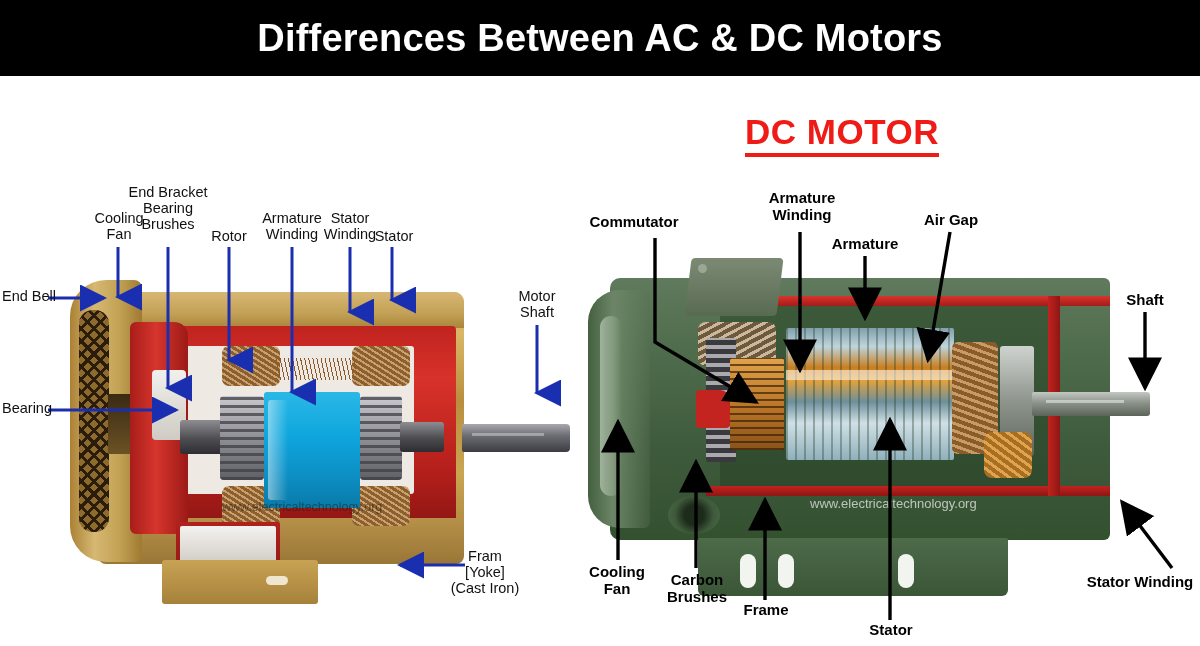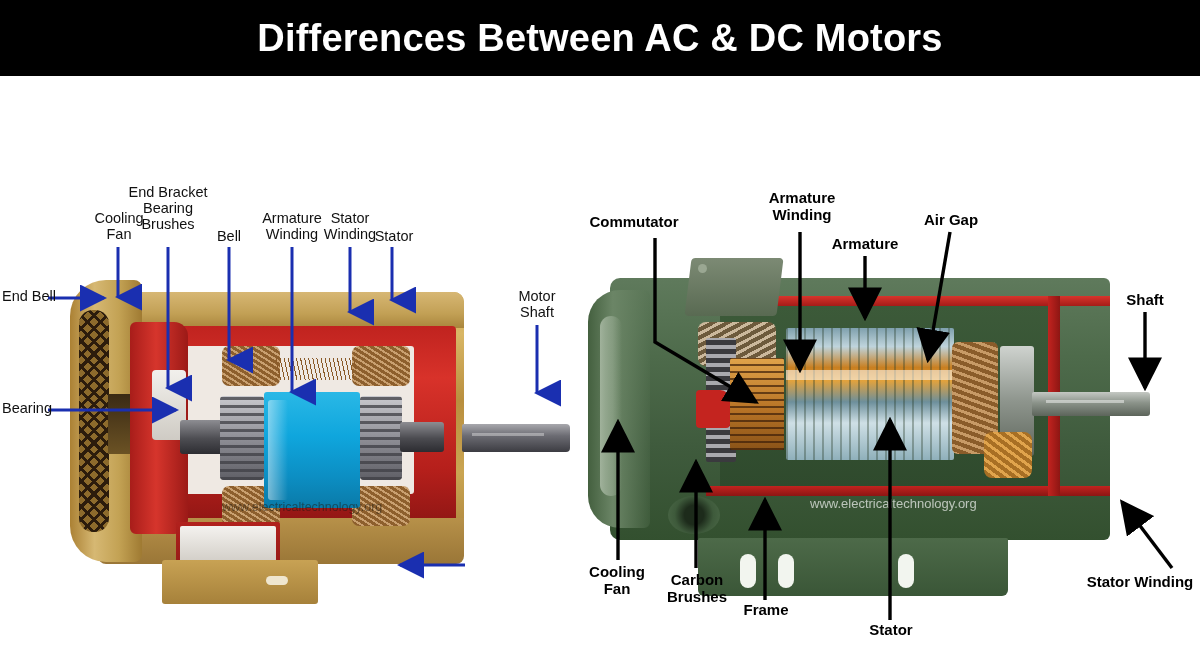--- a/index.html
+++ b/index.html
@@ -322,20 +322,21 @@
 
   <div class="banner">
     <div class="banner-title">Differences Between AC &amp; DC Motors</div>
   </div>
 
   <div class="section-head" id="ac-head">
     <span class="underline"></span>
   </div>
 
   <div class="section-head" id="dc-head">
+    <span>DC MOTOR</span>
     <span class="underline"></span>
   </div>
 
   <div class="canvas" id="ac-canvas">
 
     <div class="ac-art">
       <div class="ac-housing"></div>
       <div class="ac-housing-top"></div>
       <div class="ac-red"></div>
       <div class="ac-red-inner"></div>
@@ -413,21 +414,21 @@
       <div>Fan</div>
     </div>
 
     <div class="lbl lbl-ac" style="left:117px;top:14px;width:102px;">
       <div>End Bracket</div>
       <div>Bearing</div>
       <div>Brushes</div>
     </div>
 
     <div class="lbl lbl-ac" style="left:199px;top:58px;width:60px;">
-      <div>Bell</div>
+      <div>Rotor</div>
     </div>
 
     <div class="lbl lbl-ac" style="left:252px;top:40px;width:80px;">
       <div>Armature</div>
       <div>Winding</div>
     </div>
 
     <div class="lbl lbl-ac" style="left:314px;top:40px;width:72px;">
       <div>Stator</div>
       <div>Winding</div>
@@ -443,20 +444,25 @@
 
     <div class="lbl lbl-ac" style="left:2px;top:230px;width:58px;text-align:left;">
       <div>Bearing</div>
     </div>
 
     <div class="lbl lbl-ac" style="left:504px;top:118px;width:66px;">
       <div>Motor</div>
       <div>Shaft</div>
     </div>
 
+    <div class="lbl lbl-ac" style="left:440px;top:378px;width:90px;">
+      <div>Fram</div>
+      <div>[Yoke]</div>
+      <div>(Cast Iron)</div>
+    </div>
   </div>
 
   <div class="canvas" id="dc-canvas">
 
     <div class="dc-art">
       <div class="dc-body"></div>
       <div class="dc-nose"></div>
       <div class="dc-nose-shine"></div>
 
       <div class="dc-cut"></div>

